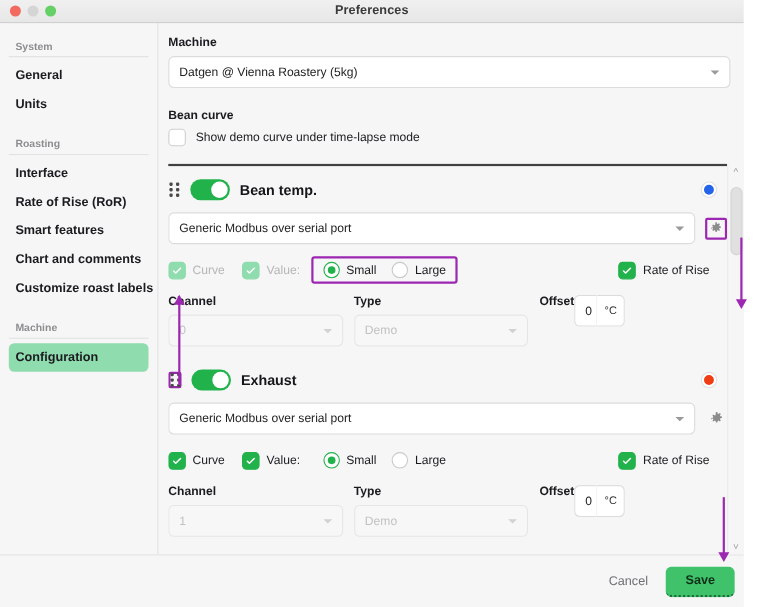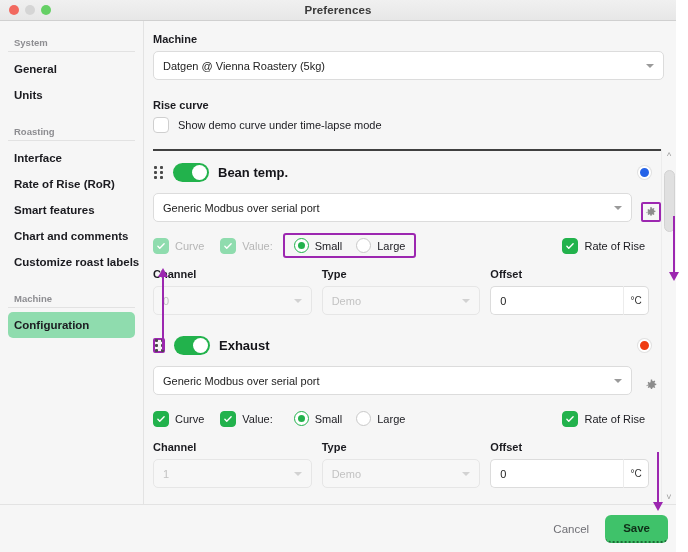--- a/index.html
+++ b/index.html
@@ -125,21 +125,21 @@
     position: absolute; top: 2px; right: 2px;
     width: 15px; height: 15px; border-radius: 50%; background: #fff;
   }
   .dev-name { font-size: 13px; font-weight: 700; color: #15151a; }
   .status-dot {
     margin-left: auto; margin-right: 10px;
     width: 13px; height: 13px; border-radius: 50%;
     border: 2px solid #fff; box-shadow: 0 0 0 1px #e1e1e1;
   }
 
-  .dev-combo-row { display: flex; align-items: flex-end; gap: 9px; margin-top: 8px; }
+  .dev-combo-row { display: flex; align-items: center; gap: 9px; margin-top: 8px; }
   .dev-combo-row .combo { flex: 1 1 auto; }
   .gear { width: 20px; height: 20px; flex: 0 0 20px; display:flex; align-items:center; justify-content:center; }
   .gear-box { border: 2px solid #9c27b0; border-radius: 2px; padding: 2px; }
 
   .opts-row { display: flex; align-items: center; margin-top: 11px; gap: 0; }
   .opt { display: flex; align-items: center; gap: 6px; }
   .opt-txt { font-size: 11px; color: #1b1b20; }
   .opt-txt.dim { color: #b6b6b6; }
   .radio-group {
     display: flex; align-items: center; gap: 14px;
@@ -151,21 +151,21 @@
     width: 15px; height: 15px; border-radius: 50%;
     border: 1.5px solid #c9c9c9; background: #fff;
     display: flex; align-items: center; justify-content: center; flex: 0 0 15px;
   }
   .radio.on { border-color: #22b24c; }
   .radio.on::after { content: ""; width: 7px; height: 7px; border-radius: 50%; background: #22b24c; }
   .ror { margin-left: auto; margin-right: 16px; }
 
   .cto-row { display: flex; margin-top: 10px; gap: 10px; padding-right: 12px; }
   .cto-col { flex: 1 1 0; min-width: 0; }
-  .cto-col.offset { display: flex; flex-direction: column; }
+  .cto-col.offset { display: flex; flex-direction: row; }
   .unitcombo { display: flex; }
   .unitcombo .combo { flex: 1 1 auto; border-top-right-radius: 0; border-bottom-right-radius: 0; border-right: none; }
   .unit {
     width: 26px; flex: 0 0 26px; height: 29px;
     border: 1px solid #dcdcdc; border-left: 1px solid #ececec;
     border-top-right-radius: 5px; border-bottom-right-radius: 5px;
     background: #fff; font-size: 10px; color: #333;
     display: flex; align-items: center; justify-content: center;
   }
   .devsep { height: 14px; }
@@ -249,21 +249,21 @@
 
       <div class="machine-row">
         <div class="field-label">Machine</div>
         <div class="combo">
           <span>Datgen @ Vienna Roastery (5kg)</span>
           <span class="caret"></span>
         </div>
       </div>
 
       <div class="demo-sec">
-        <div class="field-label">Rise curve</div>
+        <div class="field-label">Bean curve</div>
         <div class="demo-row">
           <span class="chk"></span>
           <span class="demo-txt">Show demo curve under time-lapse mode</span>
         </div>
       </div>
 
       <div class="scrollwrap">
         <div class="scrollbody">
 
           <div class="device">

